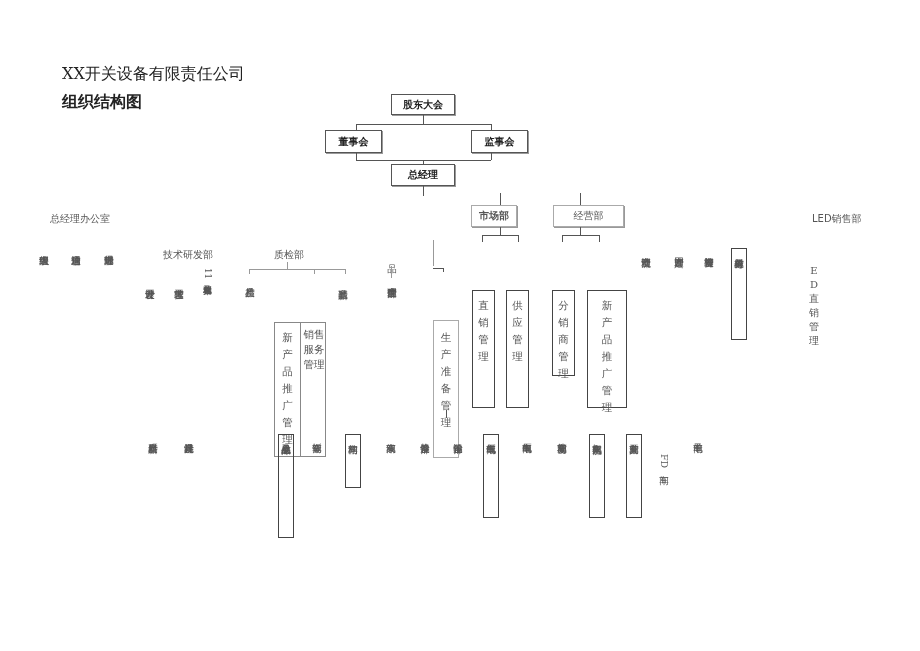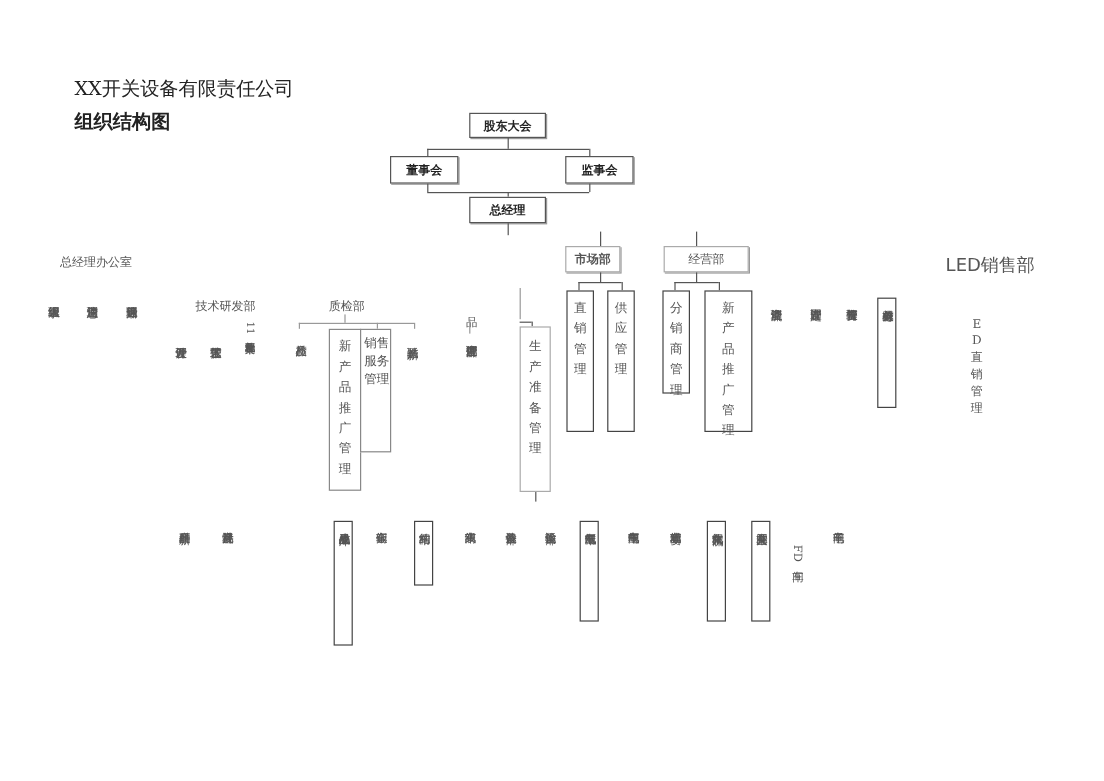--- a/index.html
+++ b/index.html
@@ -13,21 +13,21 @@
   .box.light { border-color: #aaa; font-weight: normal; color: #555; }
   .hline { position: absolute; height: 0; border-top: 1px solid #555; }
   .vline { position: absolute; width: 0; border-left: 1px solid #555; }
   .hline.light { border-top-color: #999; }
   .vline.light { border-left-color: #999; }
   .vtext { position: absolute; writing-mode: vertical-rl; font-size: 9.5px; color: #555; letter-spacing: 0px; line-height: 12px; }
   .vtext.framed { border: 1px solid #444; padding: 2px 1px; }
   .htext { position: absolute; font-size: 10px; color: #555; white-space: nowrap; font-family: Liberation Serif, serif; }
   .sans { font-family: "DejaVu Sans", "Liberation Sans", sans-serif; }
   .stack { position: absolute; font-size: 10.5px; color: #555; line-height: 17px; text-align: center; width: 14px; }
-  .colbox { position: absolute; border: 1px solid #444; box-sizing: border-box; background:#fff; }
+  .colbox { position: absolute; border: 1px solid #444; box-sizing: border-box; background:#fff;margin-top:48px; }
   .colbox .stack { position: static; margin: 16px auto 0; }
 </style>
 </head>
 <body>
 
 <div class="abs title" style="left:62px; top:64px;">XX开关设备有限责任公司</div>
 <div class="abs title" style="left:62px; top:92px;font-weight:bold;">组织结构图</div>
 
 <div class="box" style="left:391px; top:94px; width:64px; height:21px;">股东大会</div>
 <div class="vline" style="left:423px; top:115px; height:9px;"></div>
@@ -56,21 +56,21 @@
 <div class="htext" style="left:274px; top:248px;">质检部</div>
 <div class="vline light" style="left:287px; top:262px; height:7px;"></div>
 <div class="hline light" style="left:249px; top:269px; width:96px;"></div>
 <div class="vline light" style="left:249px; top:269px; height:5px;"></div>
 <div class="vline light" style="left:314px; top:269px; height:5px;"></div>
 <div class="vline light" style="left:345px; top:269px; height:5px;"></div>
 <div class="vtext" style="left:244px; top:280px;">产品质检</div>
 <div class="colbox" style="left:274px; top:274px; width:27px; height:135px; border-color:#888;">
   <div class="stack" style="margin-top:6px;">新产品推广管理</div>
 </div>
-<div class="colbox" style="left:300px; top:274px; width:26px; height:103px; border-color:#888;text-decoration:underline;">
+<div class="colbox" style="left:300px; top:274px; width:26px; height:135px; border-color:#888;text-decoration:underline;">
   <div class="abs" style="left:1px; top:4px; font-size:10.5px; line-height:15px; width:24px; color:#555; text-align:center; word-break:break-all;">销售服务管理</div>
 </div>
 <div class="vtext" style="left:337px; top:282px;">新产品试验</div>
 
 <div class="vtext" style="left:386px; top:256px;">品</div>
 <div class="vline light" style="left:391px; top:266px; height:12px;"></div>
 <div class="vtext" style="left:386px; top:280px;">生产调度管理部</div>
 <div class="vline light" style="left:433px; top:240px; height:26px;"></div>
 <div class="hline" style="left:433px; top:268px; width:10px;"></div>
 <div class="vline" style="left:443px; top:268px; height:4px;"></div>
@@ -103,21 +103,21 @@
 </div>
 <div class="colbox" style="left:587px; top:242px; width:40px; height:118px;">
   <div class="stack" style="margin-top:6px;">新产品推广管理</div>
 </div>
 
 <div class="vtext" style="left:640px; top:250px;">流动资产管理</div>
 <div class="vtext" style="left:673px; top:250px;">固定资产管理</div>
 <div class="vtext" style="left:703px; top:250px;">投资与筹资管理</div>
 <div class="vtext framed" style="left:731px; top:248px; height:86px;">财务与成本分析</div>
 
-<div class="htext sans" style="left:788px; top:212px; font-size:15px;">LED销售部</div>
+<div class="htext sans" style="left:812px; top:212px; font-size:10px;">LED销售部</div>
 <div class="stack" style="left:807px; top:264px; width:14px; font-size:10px; line-height:14px; word-break:break-all;">ED直销管理</div>
 
 <div class="vtext" style="left:147px; top:436px;">新产品研发科</div>
 <div class="vtext" style="left:183px; top:436px;">常规产品设计科</div>
 <div class="vtext framed" style="left:278px; top:434px; height:98px;">半成品及成品仓库</div>
 <div class="vtext" style="left:311px; top:436px;">钣金车间</div>
 <div class="vtext framed" style="left:345px; top:434px; height:48px;">结构车间</div>
 <div class="vtext" style="left:385px; top:436px;">线束车间</div>
 <div class="vtext" style="left:419px; top:436px;">设备修造部</div>
 <div class="vtext" style="left:452px; top:436px;">设备运输部</div>

